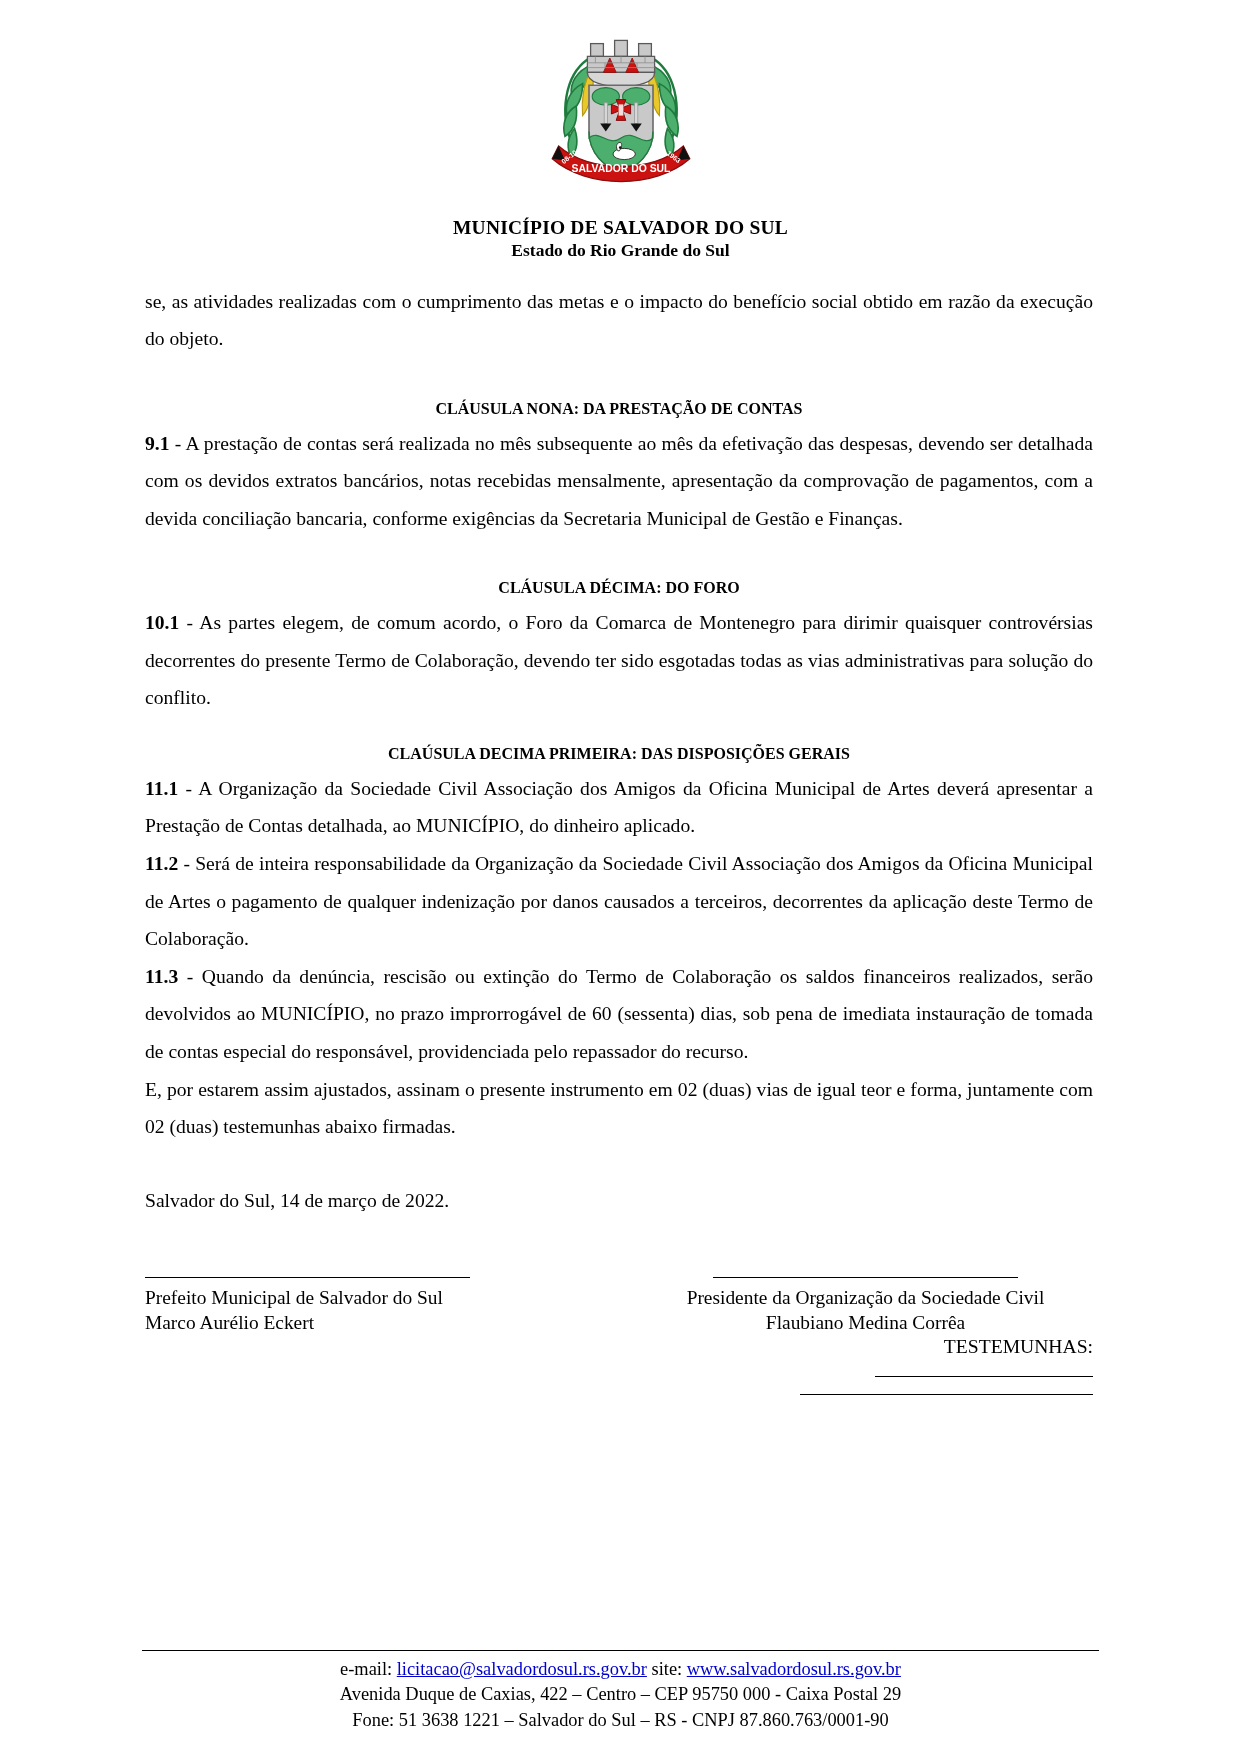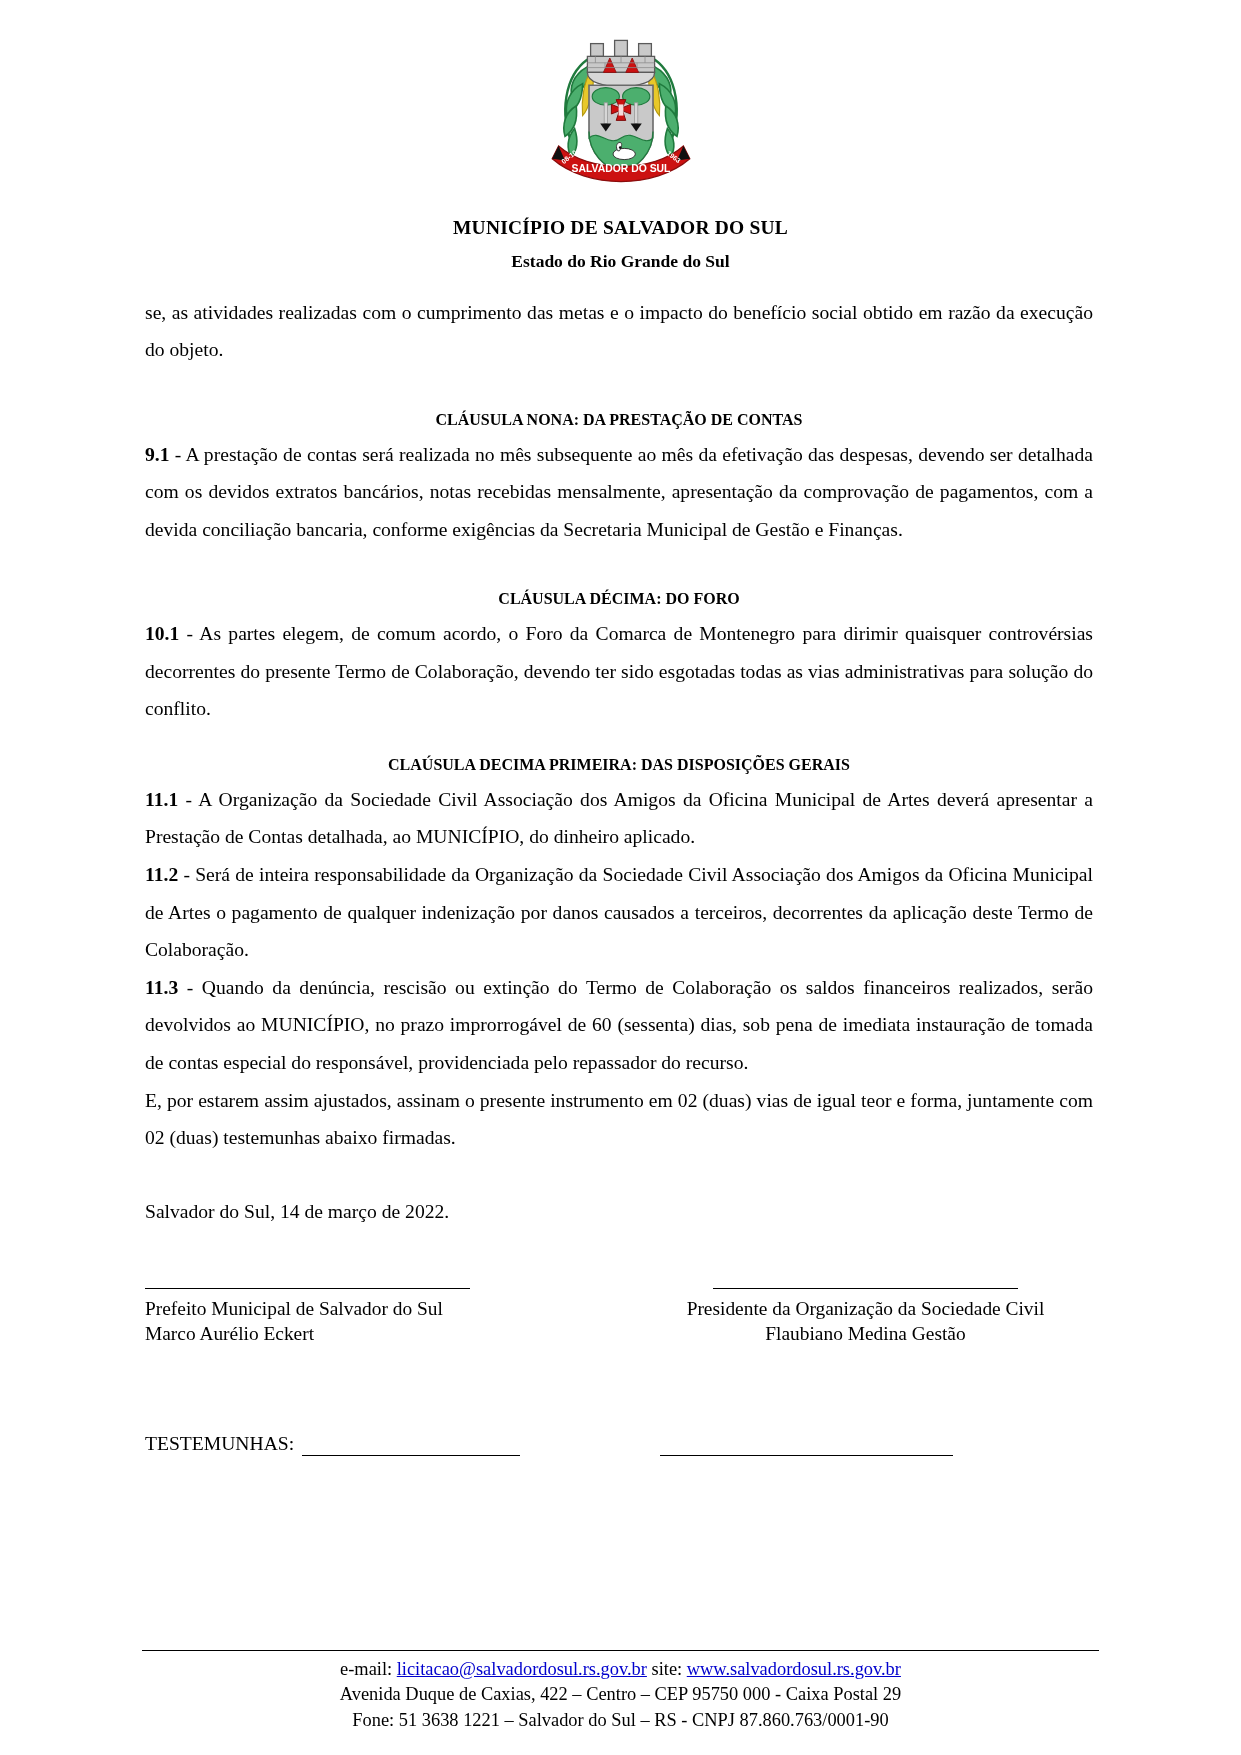--- a/index.html
+++ b/index.html
@@ -33,21 +33,21 @@
     font-size: 19.5px;
     font-weight: bold;
     letter-spacing: 0.2px;
     margin-top: 14px;
     line-height: 1.18;
   }
   .org-state {
     font-size: 17.5px;
     font-weight: bold;
     line-height: 1.18;
-    margin-top: 12px;
+    margin-top: 1px;
   }
 
   
   .body-wrap {
     padding: 0 148px 0 145px;
     margin-top: 22px;
   }
   p.para {
     margin: 0;
     font-size: 19.6px;
@@ -97,21 +97,21 @@
     font-size: 19.4px;
     line-height: 1.30;
     margin: 0;
     white-space: nowrap;
   }
 
   
   .witness-row {
     display: flex;
     align-items: flex-end;
-    margin-top: 86px;
+    flex-direction: column;
   }
   .witness-label {
     font-size: 19.6px;
     line-height: 1.2;
     white-space: nowrap;
   }
   .witness-line {
     display: inline-block;
     border-bottom: 1px solid #000;
     height: 17px;
@@ -252,21 +252,21 @@
 
     <div class="sig-block">
       <div class="sig-col">
         <div class="sig-rule left"></div>
         <p class="sig-name">Prefeito Municipal de Salvador do Sul</p>
         <p class="sig-name">Marco Aurélio Eckert</p>
       </div>
       <div class="sig-col right">
         <div class="sig-rule right"></div>
         <p class="sig-name">Presidente da Organização da Sociedade Civil</p>
-        <p class="sig-name">Flaubiano Medina Gestão</p>
+        <p class="sig-name">Flaubiano Medina Corrêa</p>
       </div>
     </div>
 
     <div class="witness-row">
       <span class="witness-label">TESTEMUNHAS:</span>
       <span class="witness-line wl-1"></span>
       <span class="witness-line wl-2"></span>
     </div>
 
   </div>

